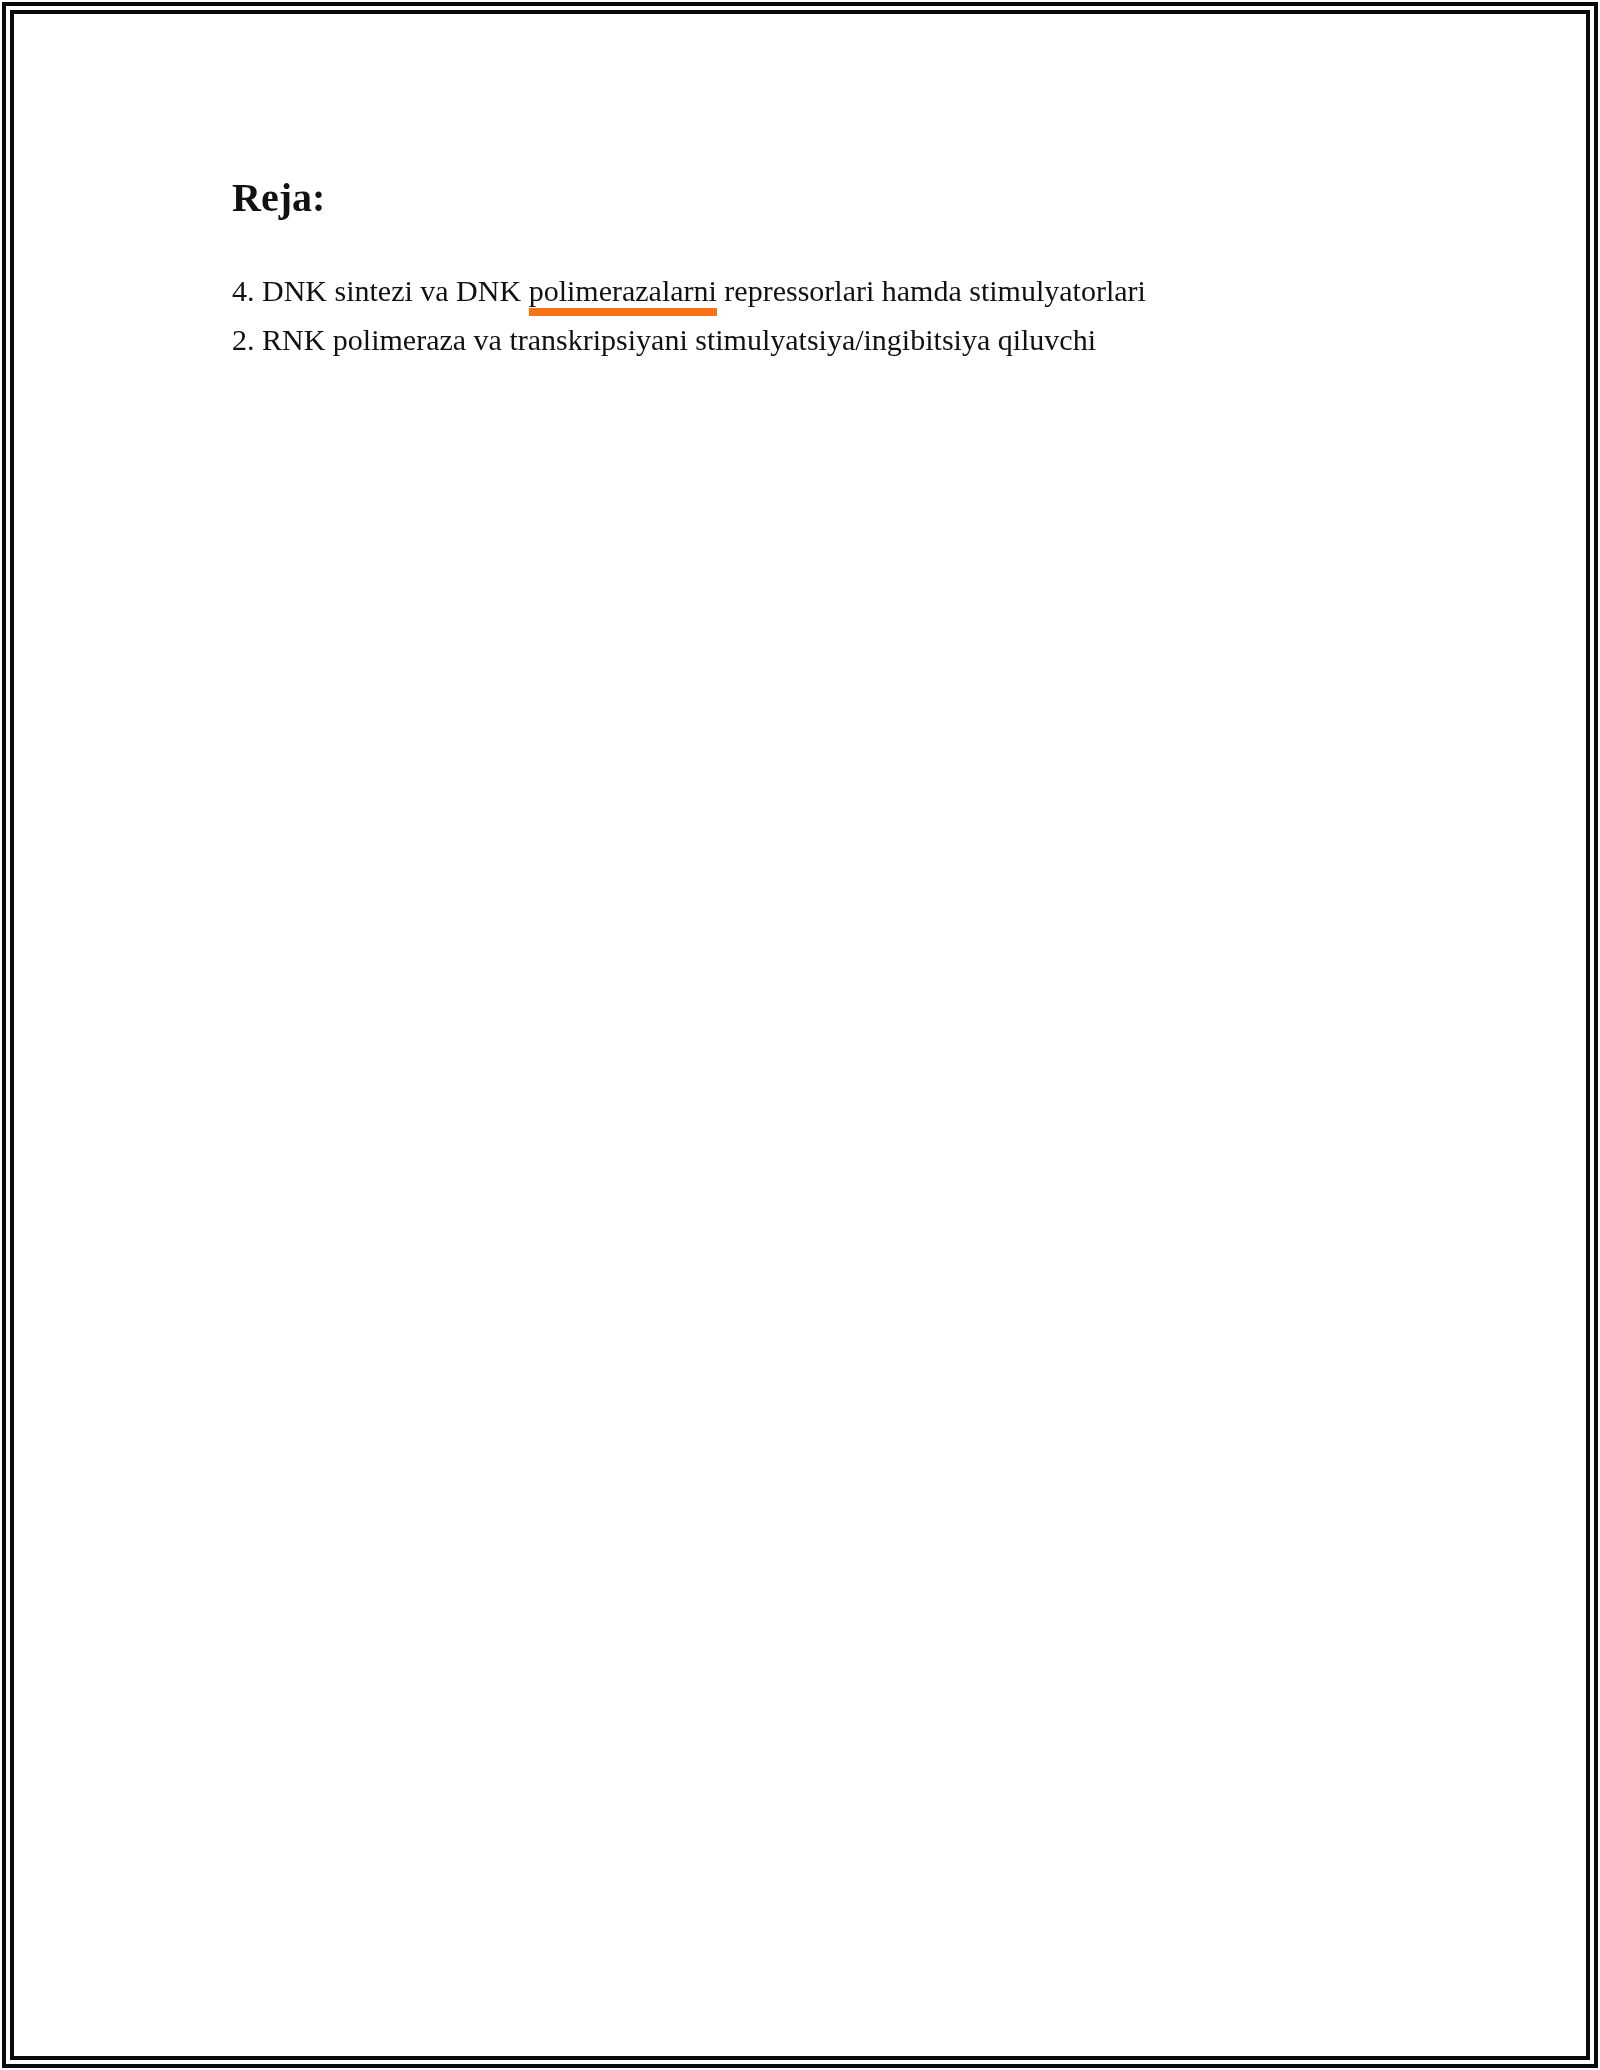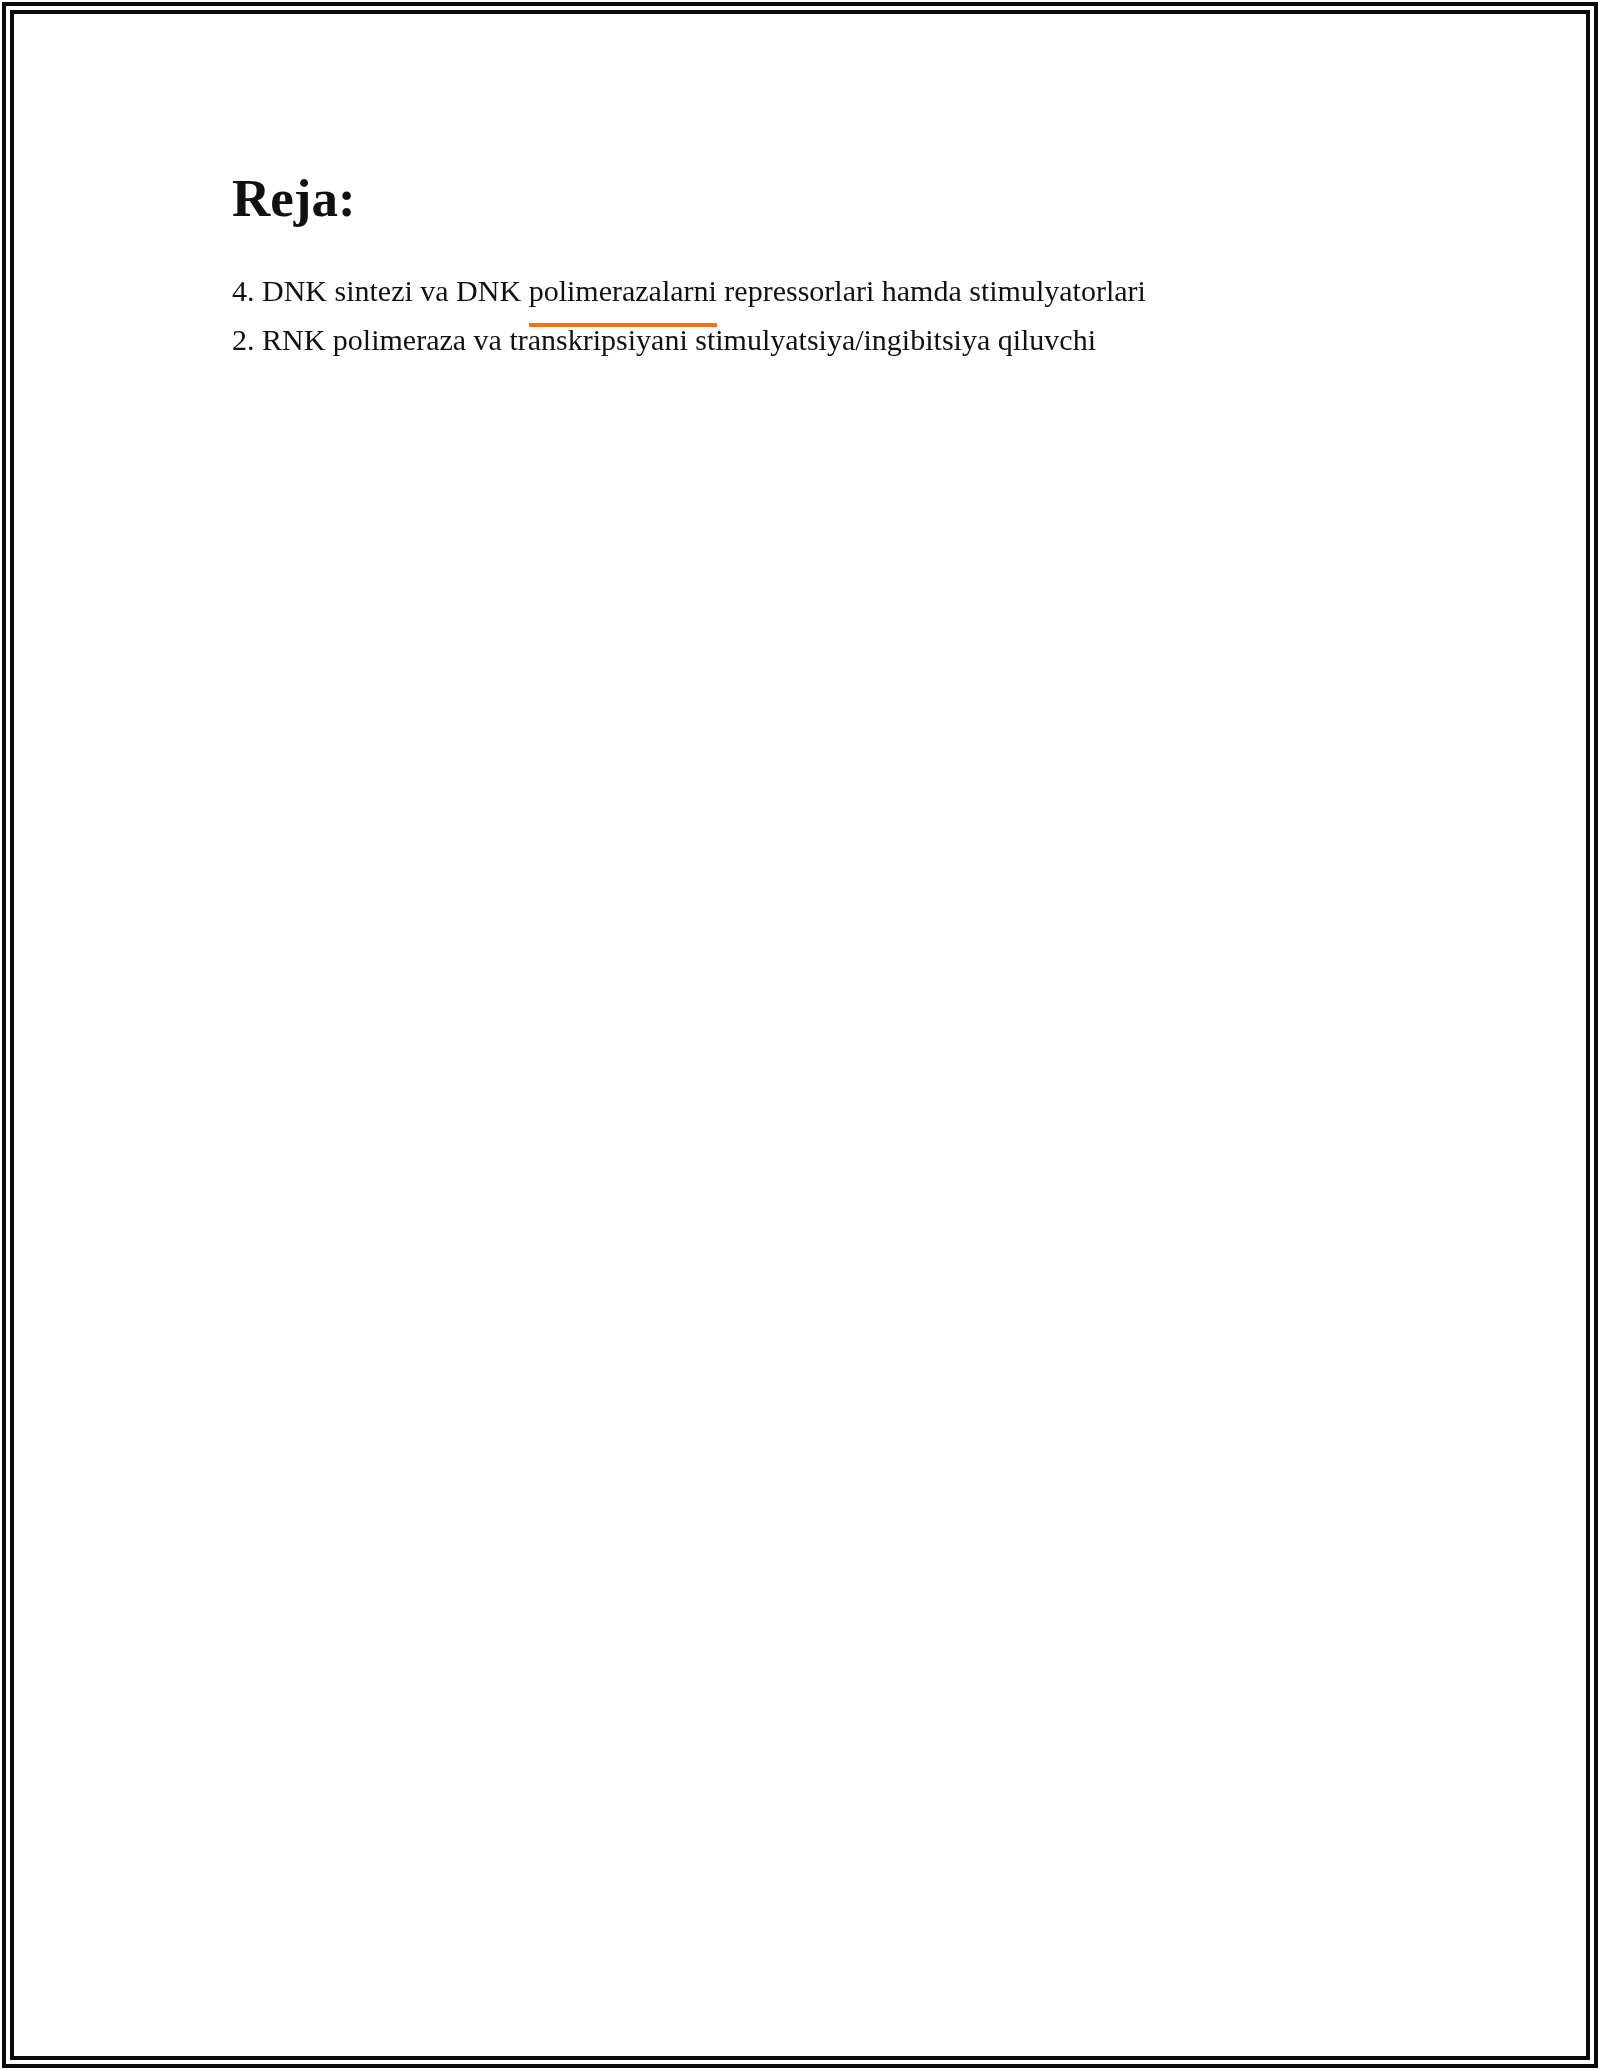--- a/index.html
+++ b/index.html
@@ -22,35 +22,35 @@
   }
   .inner-frame {
     position: absolute;
     top: 4px; left: 4px; right: 4px; bottom: 4px;
     border: 4px solid #0a0a0a;
   }
   .content {
     padding: 160px 60px 0 218px;
   }
   .doc-heading {
-    font-size: 53px;
+    font-size: 40px;
     line-height: 48px;
     font-weight: 700;
     margin: 0 0 44px 0;
     color: #111111;
   }
   .doc-line {
     font-size: 30px;
     line-height: 49px;
     white-space: nowrap;
     color: #111111;
   }
   .subtle-underline {
-    border-bottom: 4px solid #f97316;
-    padding-bottom: 16px;
+    border-bottom: 8px solid #f97316;
+    padding-bottom: 1px;
   }
 </style>
 </head>
 <body>
 
 <div class="outer-frame">
   <div class="inner-frame">
     <div class="content">
 
       <h1 class="doc-heading">Reja:</h1>

